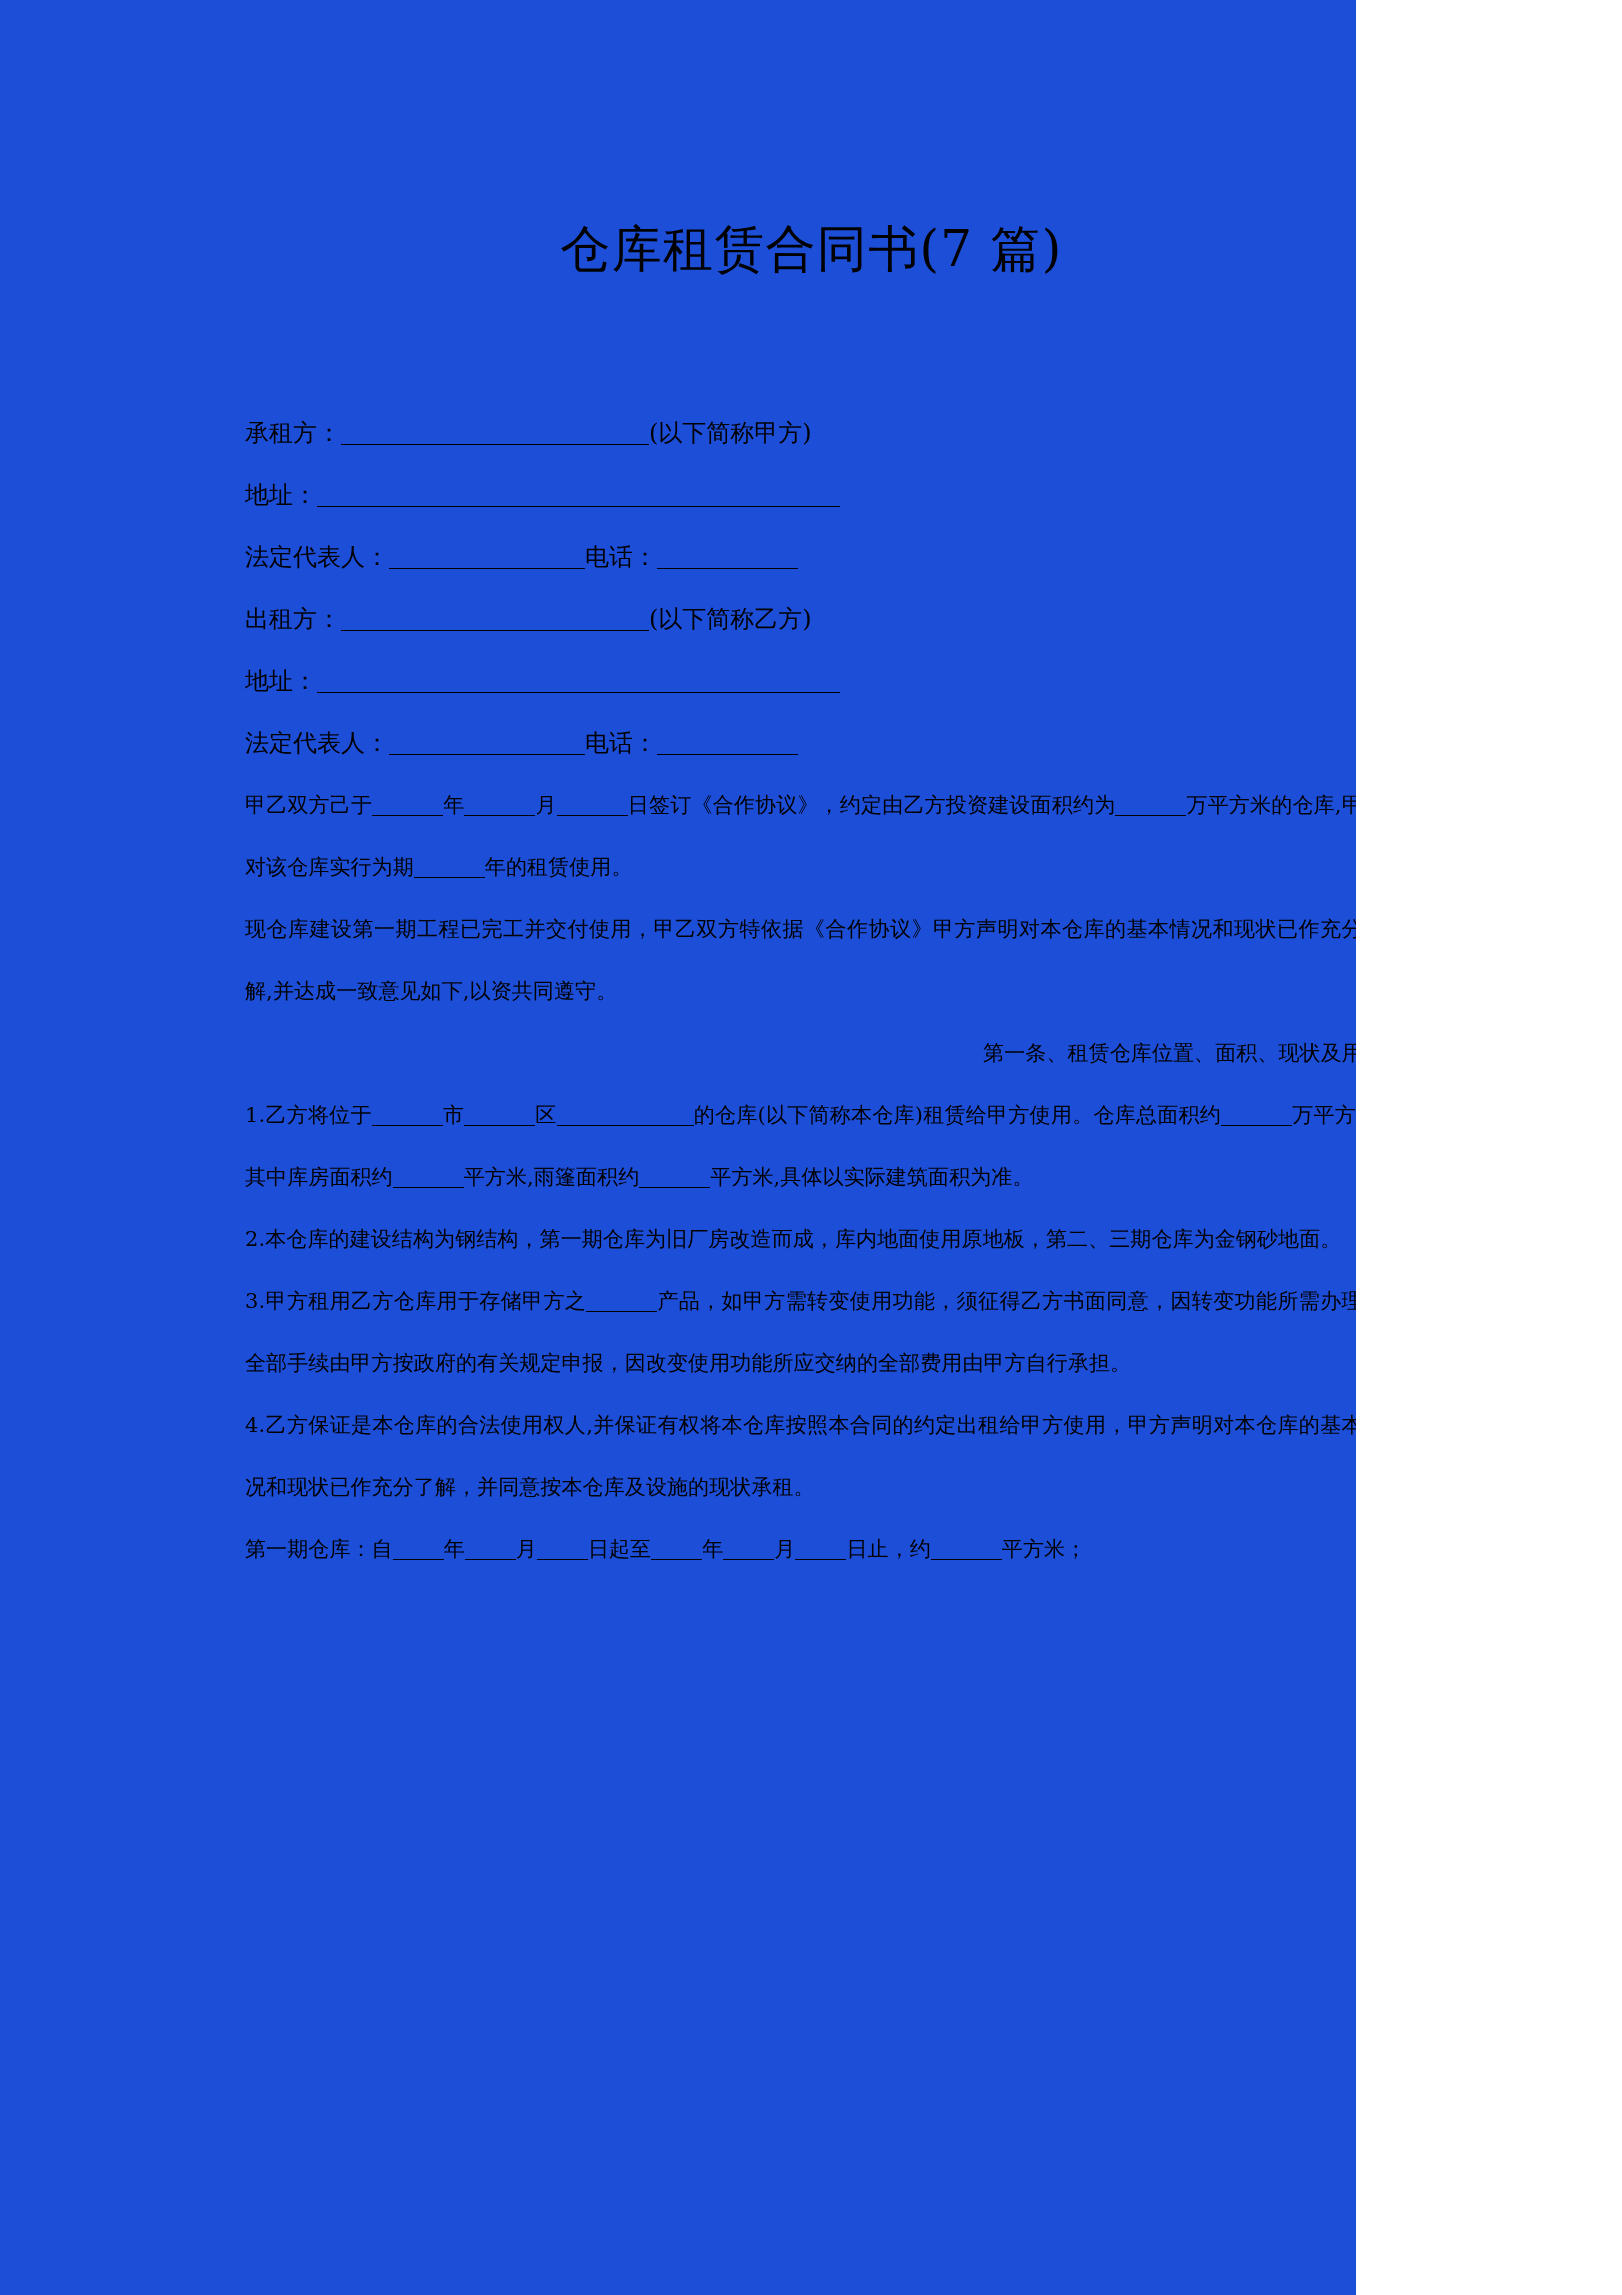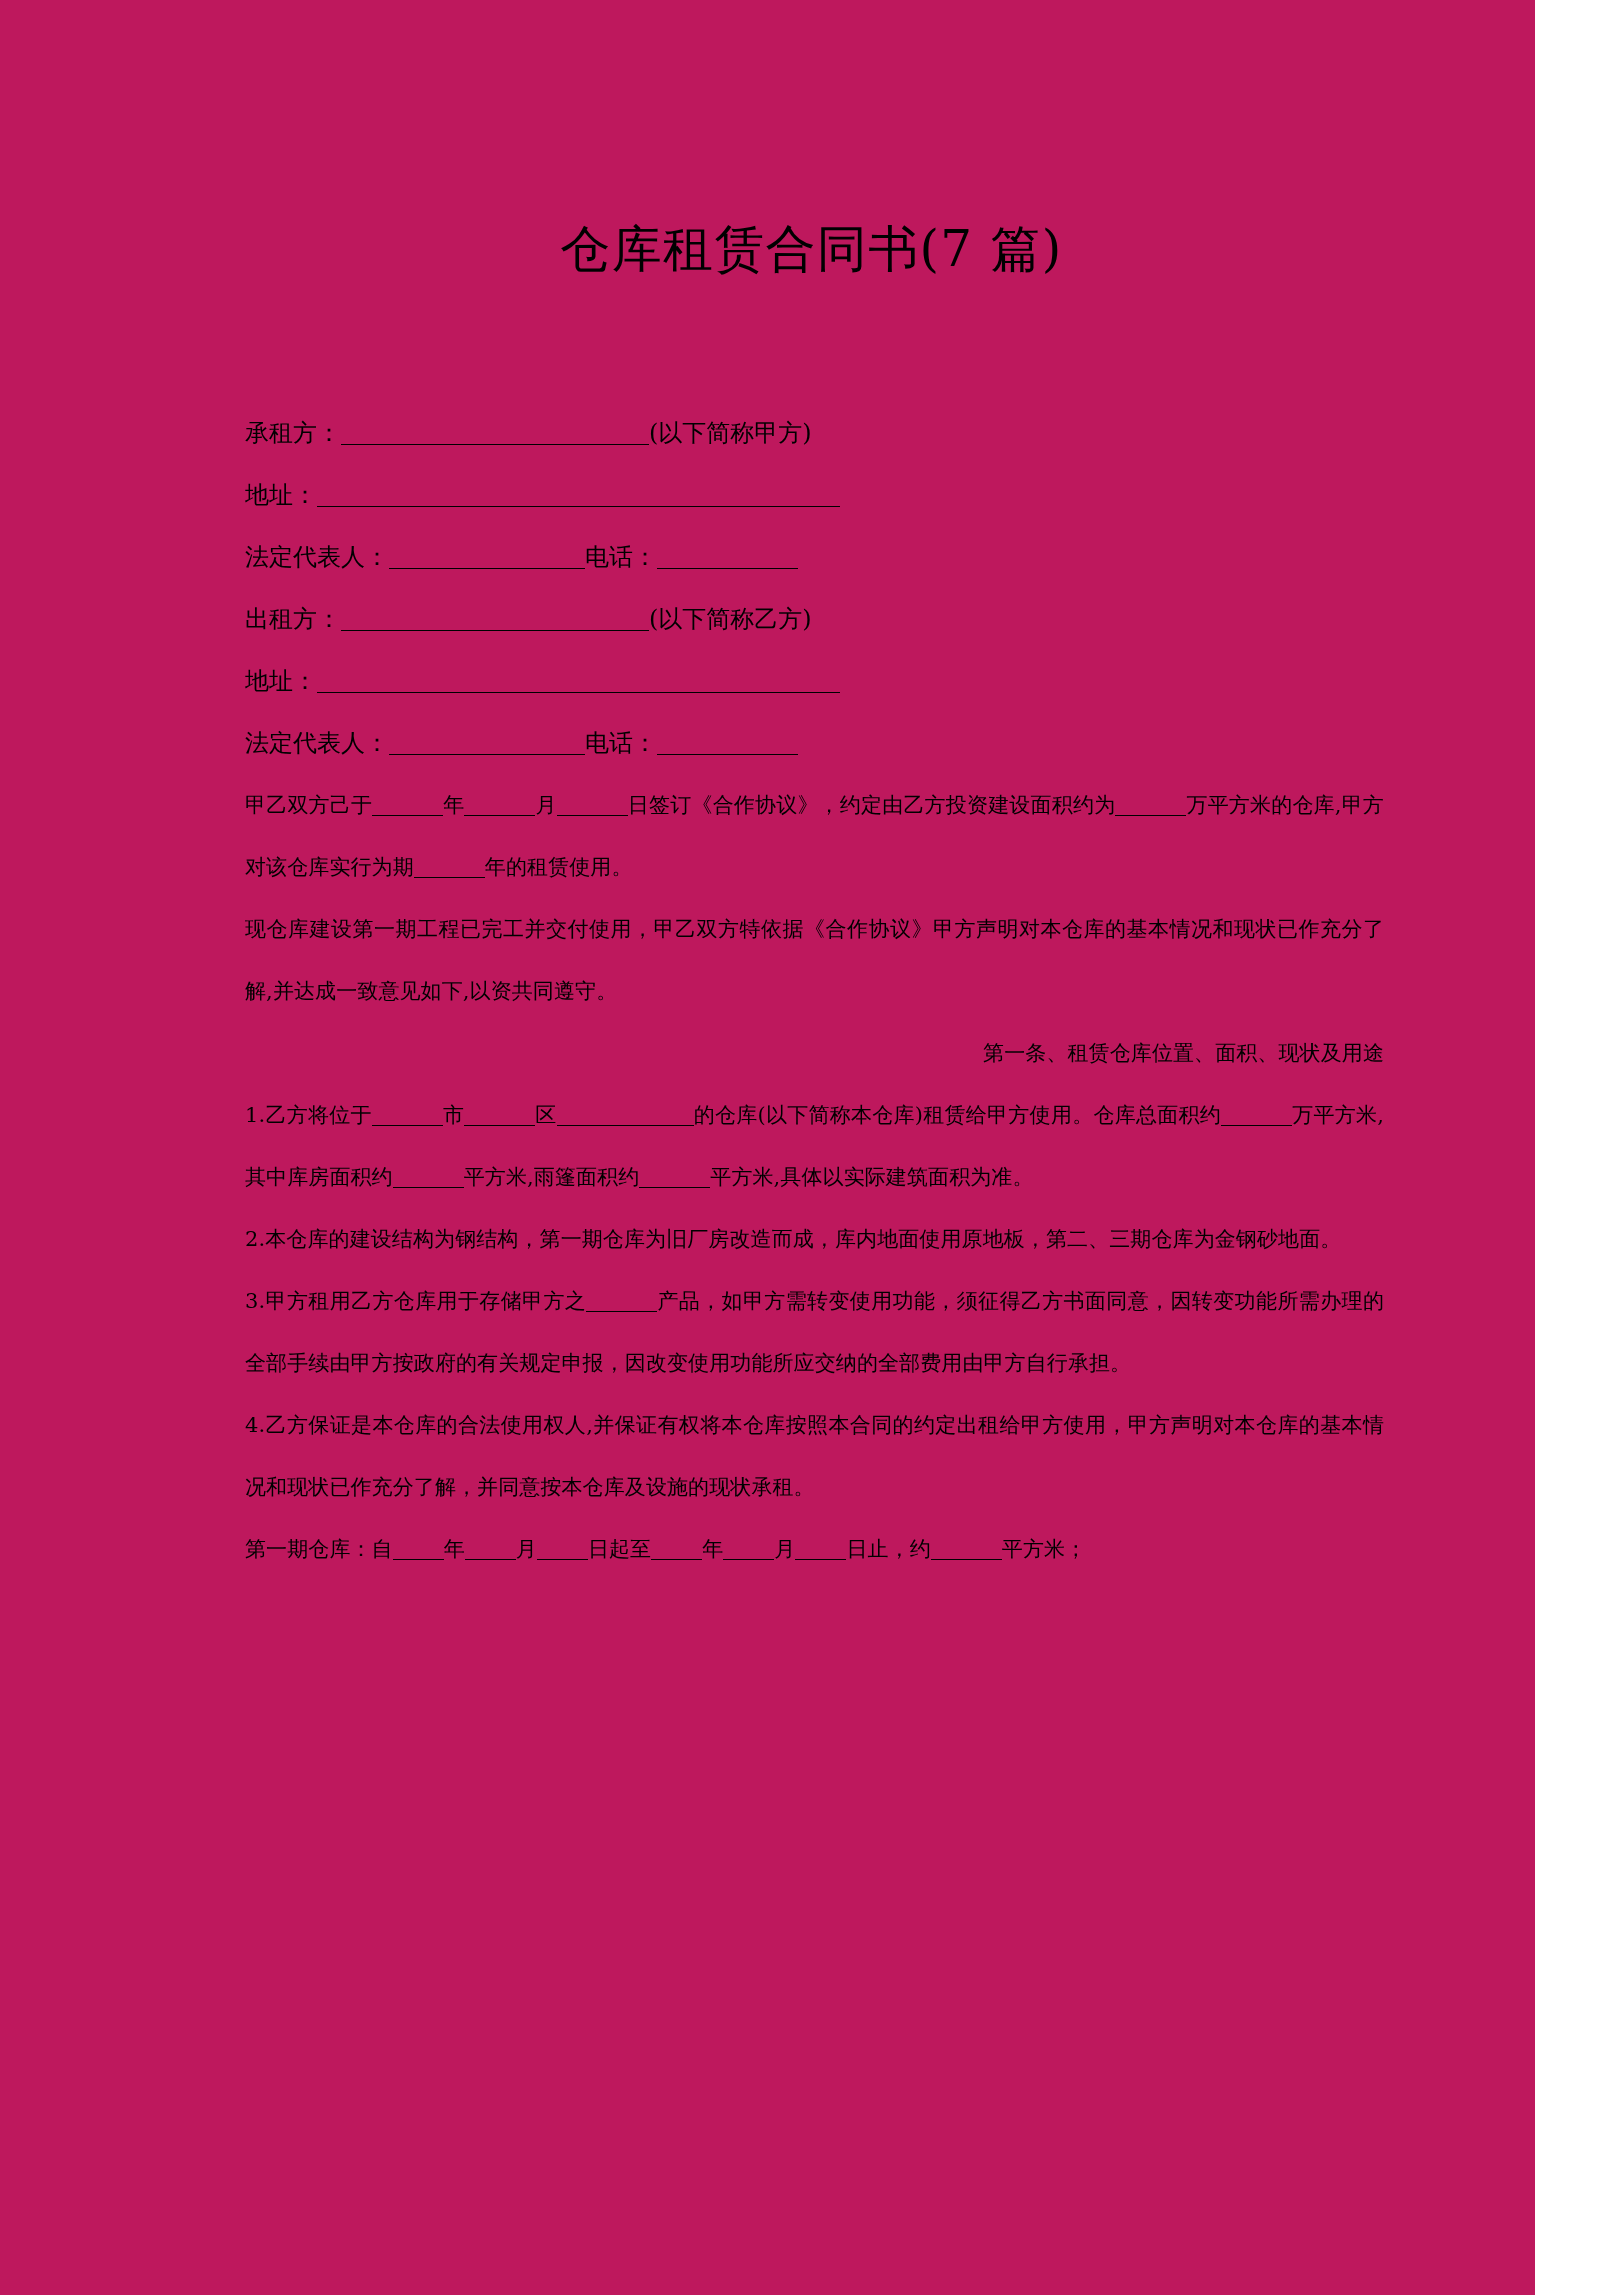--- a/index.html
+++ b/index.html
@@ -13,23 +13,23 @@
     position: relative;
     font-family: "DejaVu Serif", "Liberation Serif", serif;
     color: #000000;
     -webkit-font-smoothing: antialiased;
   }
 
   .page {
     position: absolute;
     left: 0;
     top: 0;
-    width: 1535px;
+    width: 1356px;
     height: 2295px;
-    background: #be185d;
+    background: #1d4ed8;
     overflow: hidden;
   }
 
   
   .doc-title {
     position: absolute;
     left: 0;
     top: 188px;
     width: 1623px;
     text-align: center;

